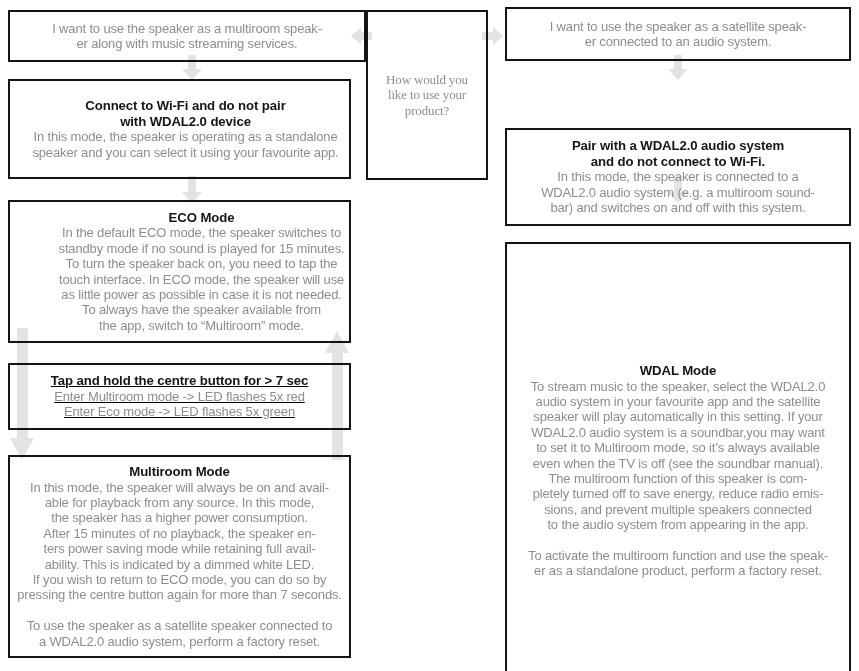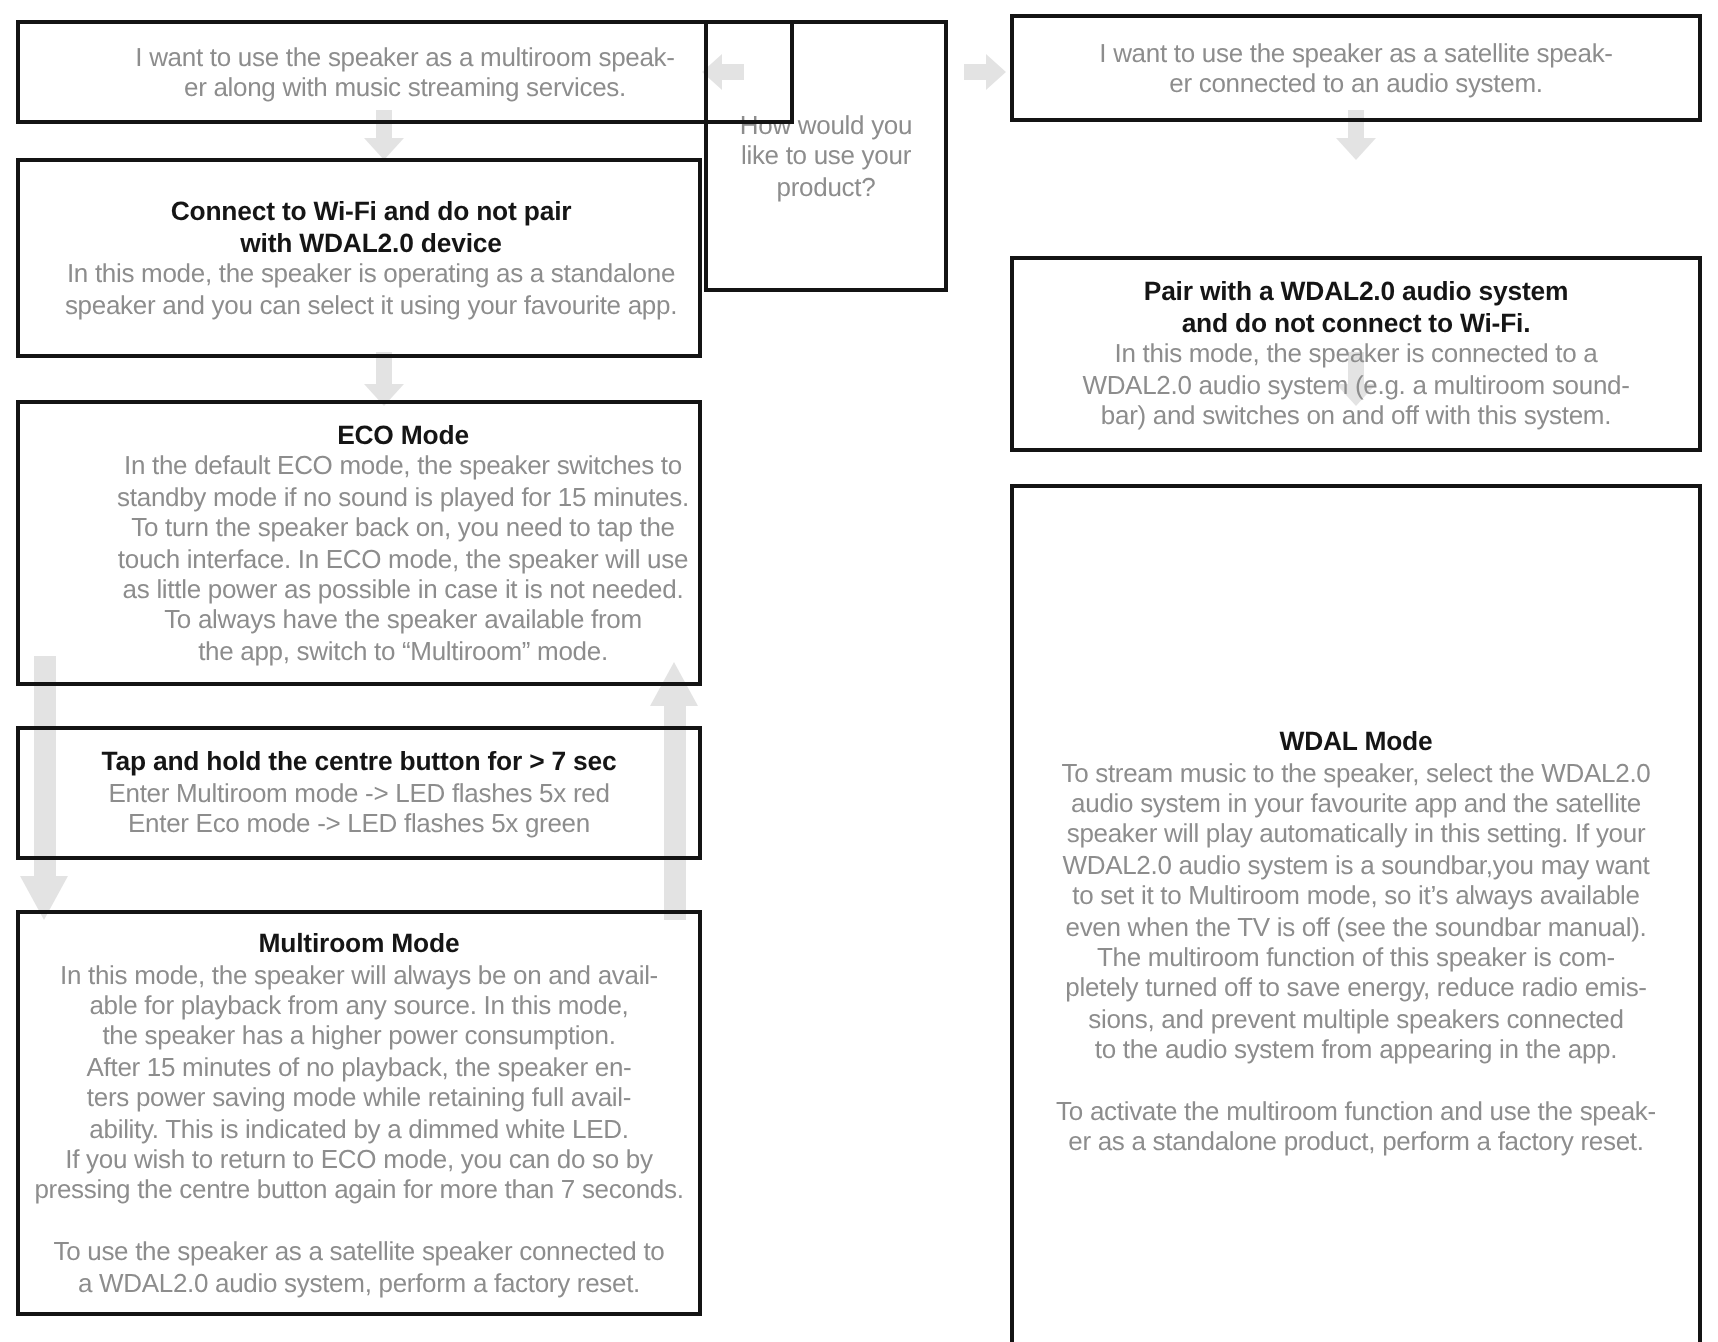--- a/index.html
+++ b/index.html
@@ -37,26 +37,26 @@
     letter-spacing:-0.1px;
   }
   .body{
     color:var(--muted);
     font-size:13px;
     line-height:15.4px;
     white-space:pre-line;
     letter-spacing:-0.15px;
   }
   
-  .box-l1{left:8px;top:10px;width:389px;height:52px;}
+  .box-l1{left:8px;top:10px;width:358px;height:52px;}
   .box-l2{left:8px;top:79px;width:343px;height:100px;padding-left:12px;}
   .box-l3{left:8px;top:200px;width:343px;height:143px;padding-left:44px;}
-  .box-l4{left:8px;top:363px;width:343px;height:67px;}
+  .box-l4{left:8px;top:363px;width:343px;height:67px;text-decoration:underline;}
   .box-l5{left:8px;top:455px;width:343px;height:203px;}
-  .box-c {left:352px;top:10px;width:122px;height:136px;}
+  .box-c {left:366px;top:10px;width:122px;height:170px;font-family:Liberation Serif, serif;}
   .box-r1{left:505px;top:7px;width:346px;height:54px;}
   .box-r2{left:505px;top:80px;width:346px;height:98px;margin-top:48px;}
   .box-r3{left:505px;top:200px;width:346px;height:458px;margin-top:42px;}
 
   
   .arrow{position:absolute;z-index:1;display:flex;align-items:center;}
   .arrow.v{flex-direction:column;}
   .shaft-v{width:8px;background:var(--arrow);}
   .shaft-v.wide{width:11px;}
   .shaft-h{height:8px;background:var(--arrow);}

